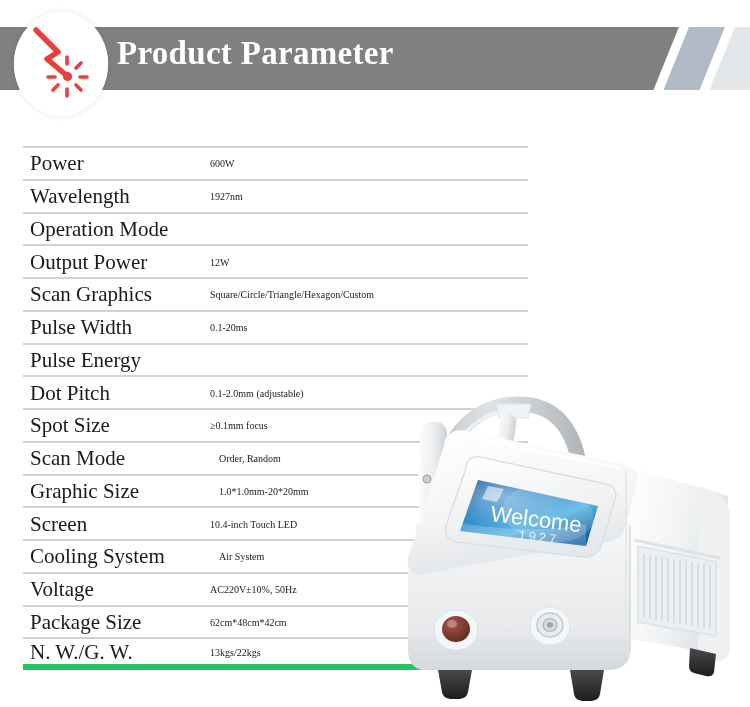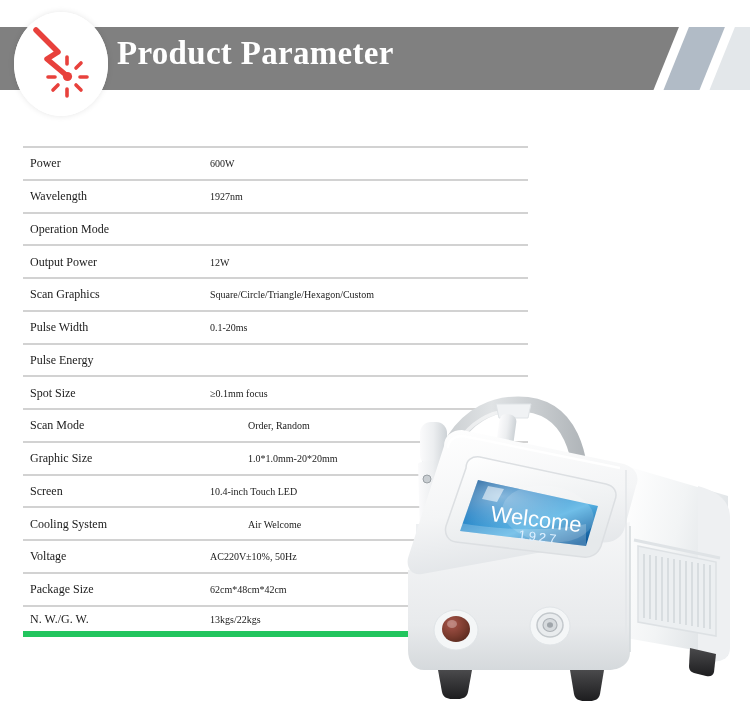--- a/index.html
+++ b/index.html
@@ -85,34 +85,34 @@
     box-sizing: border-box;
   }
   .spec-row:last-child {
     border-bottom: 6px solid #22c55e;
   }
   .spec-label {
     position: absolute;
     left: 7px;
     top: 50%;
     transform: translateY(-50%);
-    font-size: 12px;
+    font-size: 21px;
     color: #1a1a1a;
     white-space: nowrap;
   }
   .spec-value {
     position: absolute;
     left: 187px;
     top: 50%;
     transform: translateY(-50%);
     font-size: 10px;
     color: #1a1a1a;
     white-space: nowrap;
   }
-  .spec-value.indented { left: 196px; margin-left: 29px; }
+  .spec-value.indented { left: 196px; }
 
   
   .machine {
     position: absolute;
     left: 398px;
     top: 318px;
     width: 352px;
     height: 389px;
   }
   .machine svg { display: block; }
@@ -178,20 +178,24 @@
 
     <div class="spec-row">
       <span class="spec-label">Pulse Width</span>
       <span class="spec-value">0.1-20ms</span>
     </div>
 
     <div class="spec-row">
       <span class="spec-label">Pulse Energy</span>
     </div>
 
+    <div class="spec-row">
+      <span class="spec-label">Dot Pitch</span>
+      <span class="spec-value">0.1-2.0mm (adjustable)</span>
+    </div>
 
     <div class="spec-row">
       <span class="spec-label">Spot Size</span>
       <span class="spec-value">≥0.1mm focus</span>
     </div>
 
     <div class="spec-row">
       <span class="spec-label">Scan Mode</span>
       <span class="spec-value indented">Order, Random</span>
     </div>
@@ -201,21 +205,21 @@
       <span class="spec-value indented">1.0*1.0mm-20*20mm</span>
     </div>
 
     <div class="spec-row">
       <span class="spec-label">Screen</span>
       <span class="spec-value">10.4-inch Touch LED</span>
     </div>
 
     <div class="spec-row">
       <span class="spec-label">Cooling System</span>
-      <span class="spec-value indented">Air Welcome</span>
+      <span class="spec-value indented">Air System</span>
     </div>
 
     <div class="spec-row">
       <span class="spec-label">Voltage</span>
       <span class="spec-value">AC220V±10%, 50Hz</span>
     </div>
 
     <div class="spec-row">
       <span class="spec-label">Package Size</span>
       <span class="spec-value">62cm*48cm*42cm</span>

